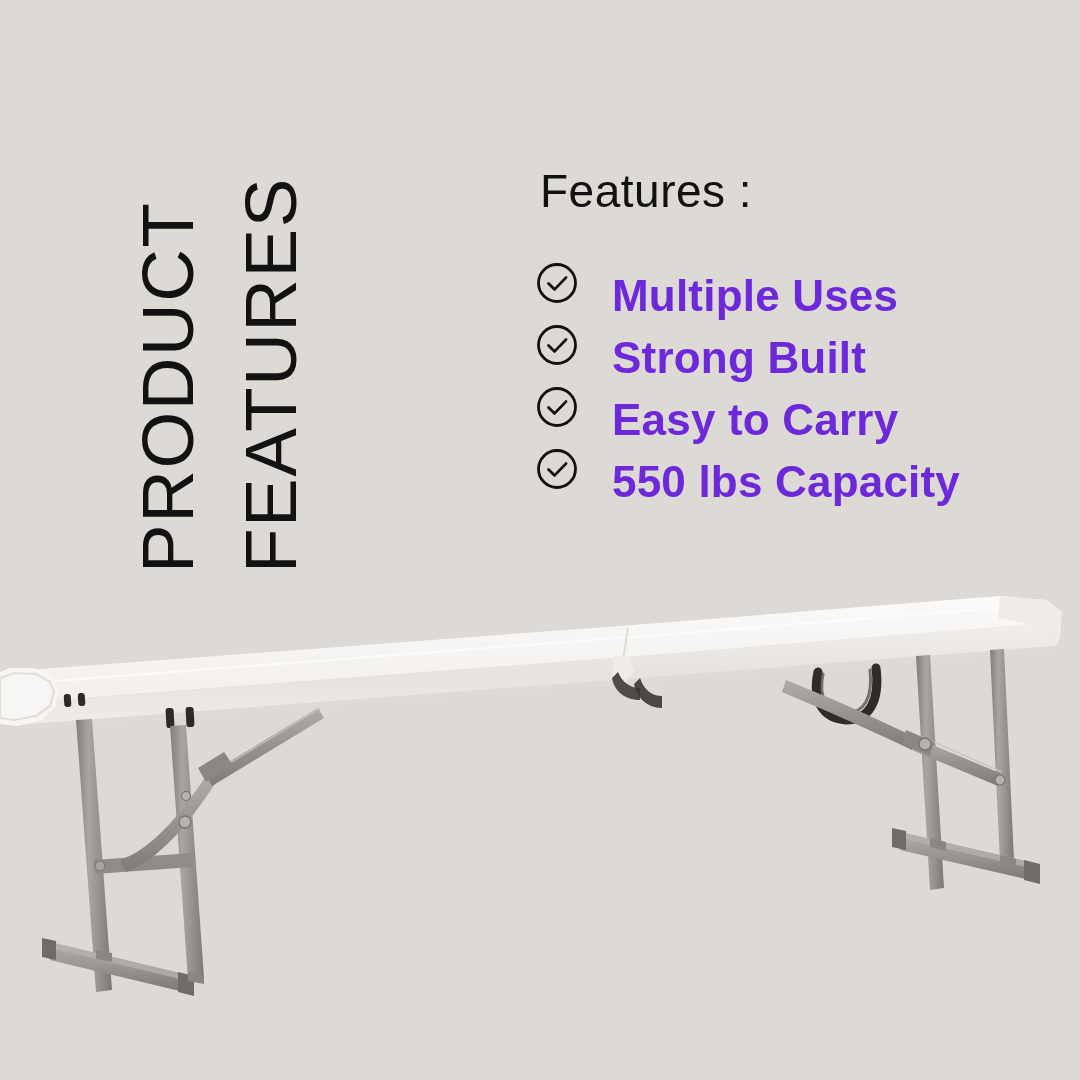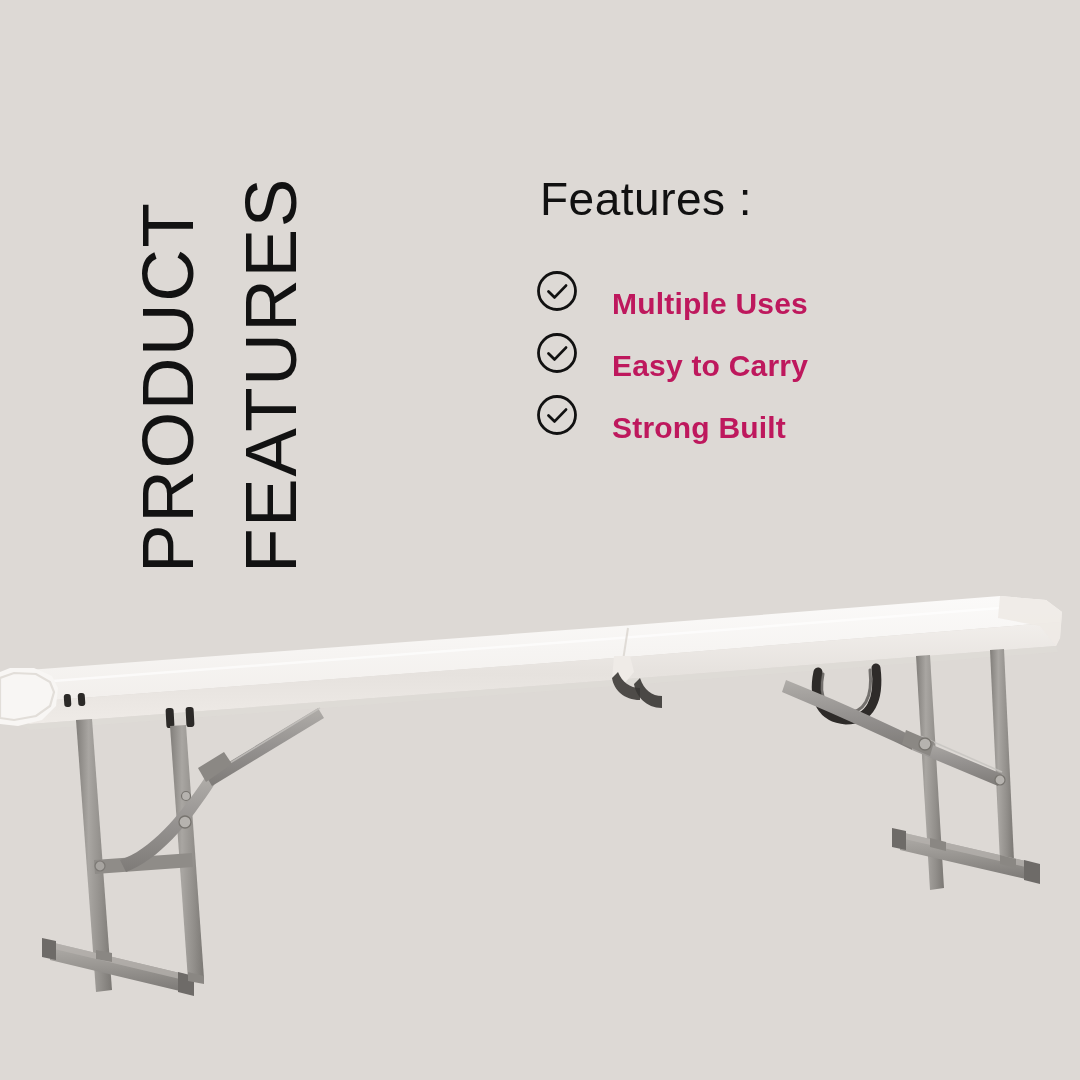--- a/index.html
+++ b/index.html
@@ -49,21 +49,21 @@
   .vline-2 {
     left: 229px;
     top: 573px;
     font-size: 73px;
   }
 
   
   .features-block {
     position: absolute;
     left: 536px;
-    top: 176px;
+    top: 168px;
     width: 500px;
   }
   .features-heading {
     font-size: 46px;
     font-weight: 300;
     color: #111111;
     letter-spacing: 0.5px;
     line-height: 1;
     margin: 0 0 38px 4px;
     font-family: "Liberation Sans", sans-serif;
@@ -74,23 +74,23 @@
     height: 62px;
   }
   .check-icon {
     width: 42px;
     height: 42px;
     flex: 0 0 42px;
     margin-right: 34px;
     display: block;
   }
   .feature-label {
-    font-size: 30px;
+    font-size: 44px;
     font-weight: bold;
-    color: #be185d;
+    color: #6d28d9;
     letter-spacing: 0.2px;
     white-space: nowrap;
     font-family: "Liberation Sans", sans-serif;
     margin-top: 25px;
   }
 
   
   .product-photo {
     position: absolute;
     left: 0;
@@ -120,32 +120,39 @@
         <path d="M12.5 21.5 L18.6 27.4 L30 15.6" fill="none" stroke="#111111" stroke-width="2.8" stroke-linecap="round" stroke-linejoin="round"></path>
       </svg>
       <span class="feature-label">Multiple Uses</span>
     </div>
 
     <div class="feature-row">
       <svg class="check-icon" viewBox="0 0 42 42">
         <circle cx="21" cy="21" r="18.5" fill="none" stroke="#111111" stroke-width="2.8"></circle>
         <path d="M12.5 21.5 L18.6 27.4 L30 15.6" fill="none" stroke="#111111" stroke-width="2.8" stroke-linecap="round" stroke-linejoin="round"></path>
       </svg>
+      <span class="feature-label">Strong Built</span>
+    </div>
+
+    <div class="feature-row">
+      <svg class="check-icon" viewBox="0 0 42 42">
+        <circle cx="21" cy="21" r="18.5" fill="none" stroke="#111111" stroke-width="2.8"></circle>
+        <path d="M12.5 21.5 L18.6 27.4 L30 15.6" fill="none" stroke="#111111" stroke-width="2.8" stroke-linecap="round" stroke-linejoin="round"></path>
+      </svg>
       <span class="feature-label">Easy to Carry</span>
     </div>
 
-    <div class="feature-row">
-      <svg class="check-icon" viewBox="0 0 42 42">
-        <circle cx="21" cy="21" r="18.5" fill="none" stroke="#111111" stroke-width="2.8"></circle>
-        <path d="M12.5 21.5 L18.6 27.4 L30 15.6" fill="none" stroke="#111111" stroke-width="2.8" stroke-linecap="round" stroke-linejoin="round"></path>
-      </svg>
-      <span class="feature-label">Strong Built</span>
-    </div>
-
-
+
+    <div class="feature-row">
+      <svg class="check-icon" viewBox="0 0 42 42">
+        <circle cx="21" cy="21" r="18.5" fill="none" stroke="#111111" stroke-width="2.8"></circle>
+        <path d="M12.5 21.5 L18.6 27.4 L30 15.6" fill="none" stroke="#111111" stroke-width="2.8" stroke-linecap="round" stroke-linejoin="round"></path>
+      </svg>
+      <span class="feature-label">550 lbs Capacity</span>
+    </div>
 
   </div>
 
   <div class="product-photo">
     <svg width="1080" height="520" viewBox="0 0 1080 520">
       <defs>
         <linearGradient id="topFace" x1="0" y1="0" x2="0" y2="1">
           <stop offset="0%" stop-color="#fbfaf9"></stop>
           <stop offset="100%" stop-color="#f2efec"></stop>
         </linearGradient>

